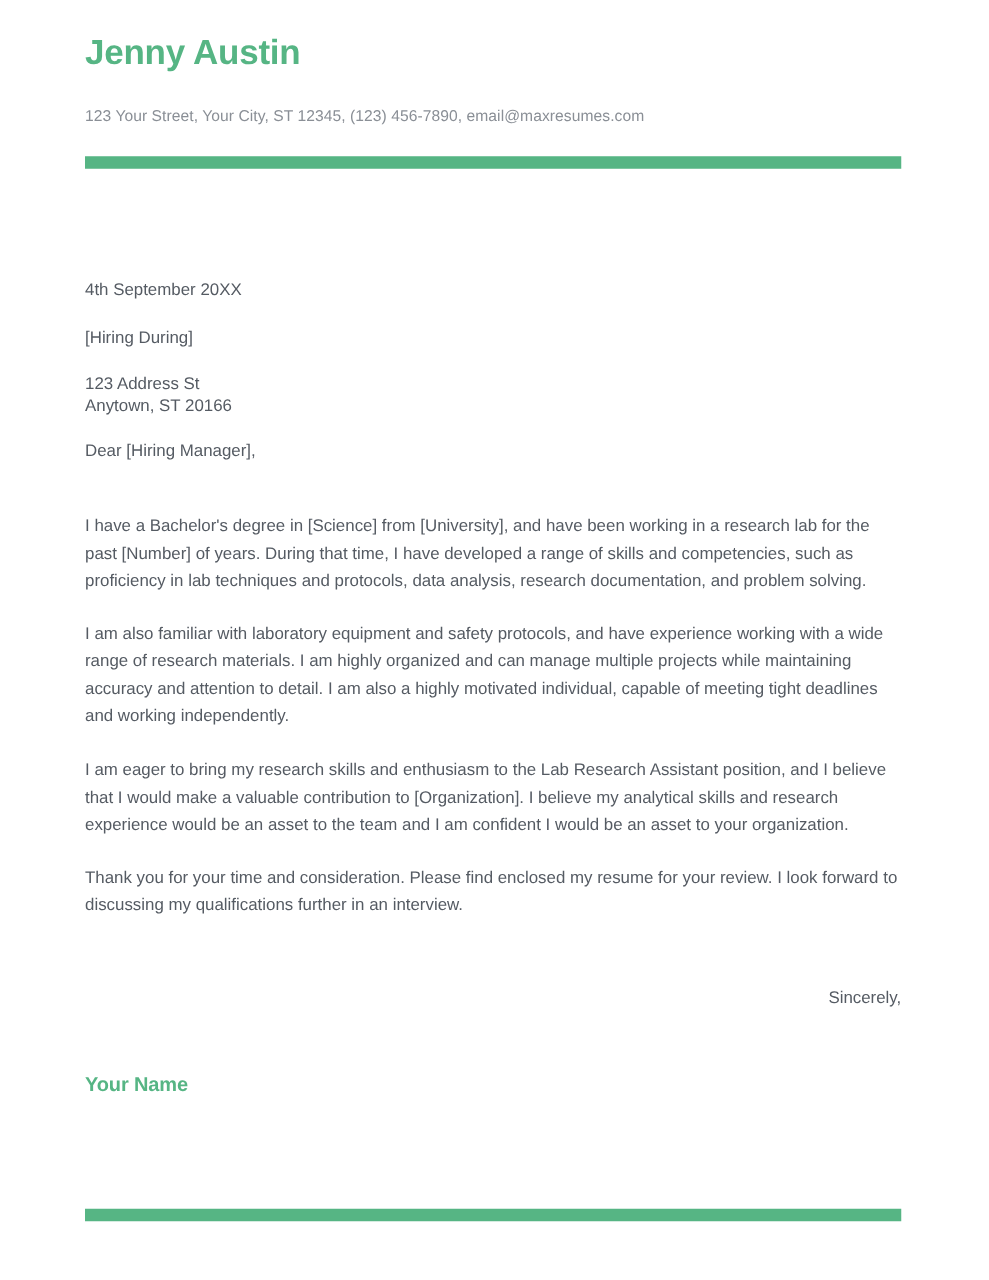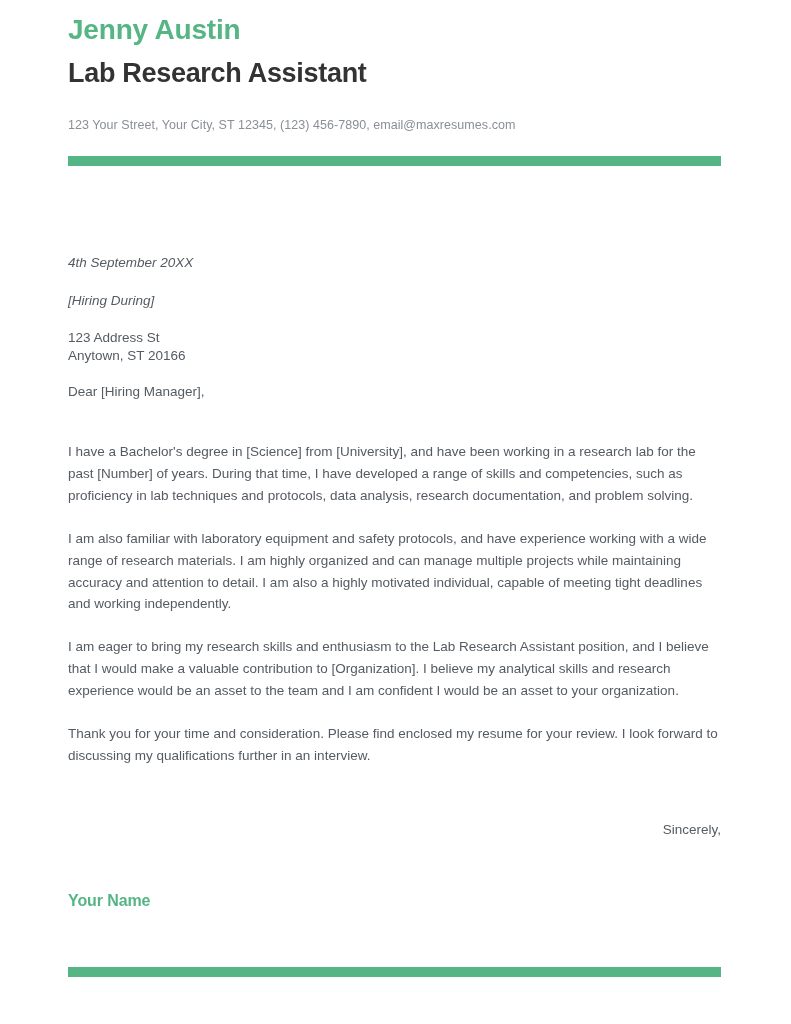--- a/index.html
+++ b/index.html
@@ -17,21 +17,21 @@
     width: 791px;
     height: 1024px;
     margin: 0 auto;
     background: #ffffff;
     overflow: hidden;
     box-sizing: border-box;
   }
   .inner {
     position: absolute;
     left: 68px;
-    top: 0;
+    top: 12px;
     width: 653px;
   }
 
   
   .header {
     padding-top: 14px;
   }
   .applicant-name {
     font-size: 28px;
     font-weight: bold;
@@ -74,21 +74,20 @@
 
   
   .letter {
     margin-top: 87px;
     color: #555b63;
     font-size: 13.5px;
     line-height: 1.55;
   }
   .letter .meta-line {
     margin: 0 0 17px 0;
-    font-style: italic;
   }
   .letter .addr-block {
     margin: 16px 0 17px 0;
     line-height: 1.35;
   }
   .letter .salutation {
     margin: 0 0 38px 0;
   }
   .letter p.para {
     margin: 0 0 21px 0;
@@ -107,21 +106,20 @@
   }
 </style>
 </head>
 <body>
 
 <div class="page">
   <div class="inner">
 
     <div class="header">
       <h1 class="applicant-name">Jenny Austin</h1>
-      <h2 class="job-title">Lab Research Assistant</h2>
       <div class="contact-line">123 Your Street, Your City, ST 12345, (123) 456-7890, email@maxresumes.com</div>
     </div>
 
     <div class="rule rule-top"></div>
 
     <div class="letter">
 
       <div class="meta-line">4th September 20XX</div>
 
       <div class="meta-line">[Hiring During]</div>

